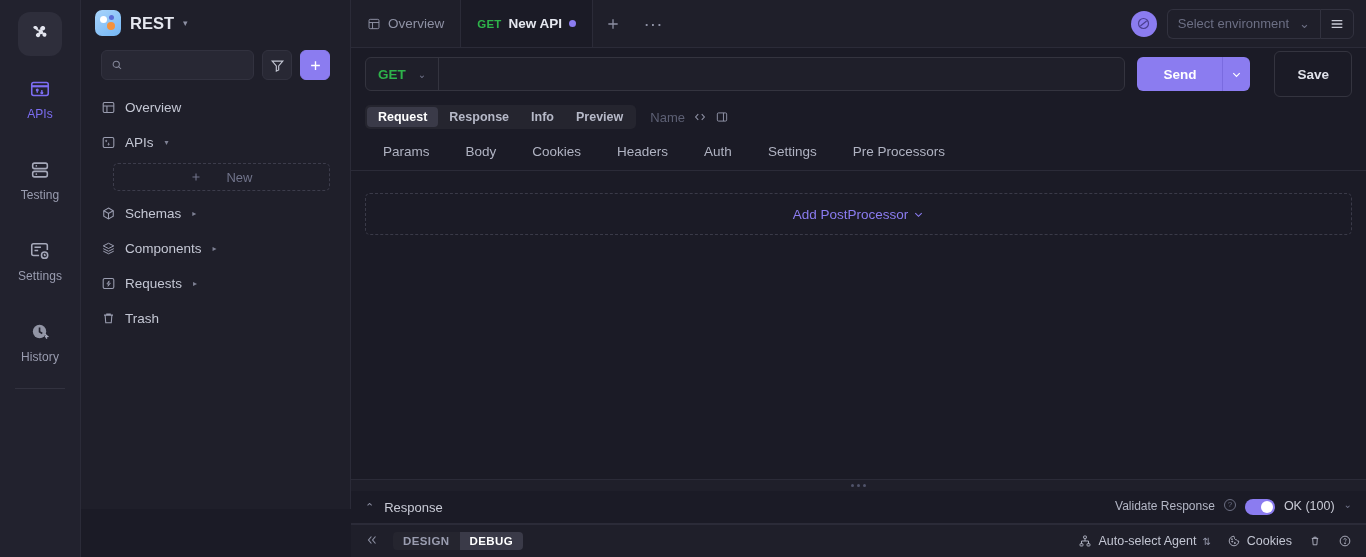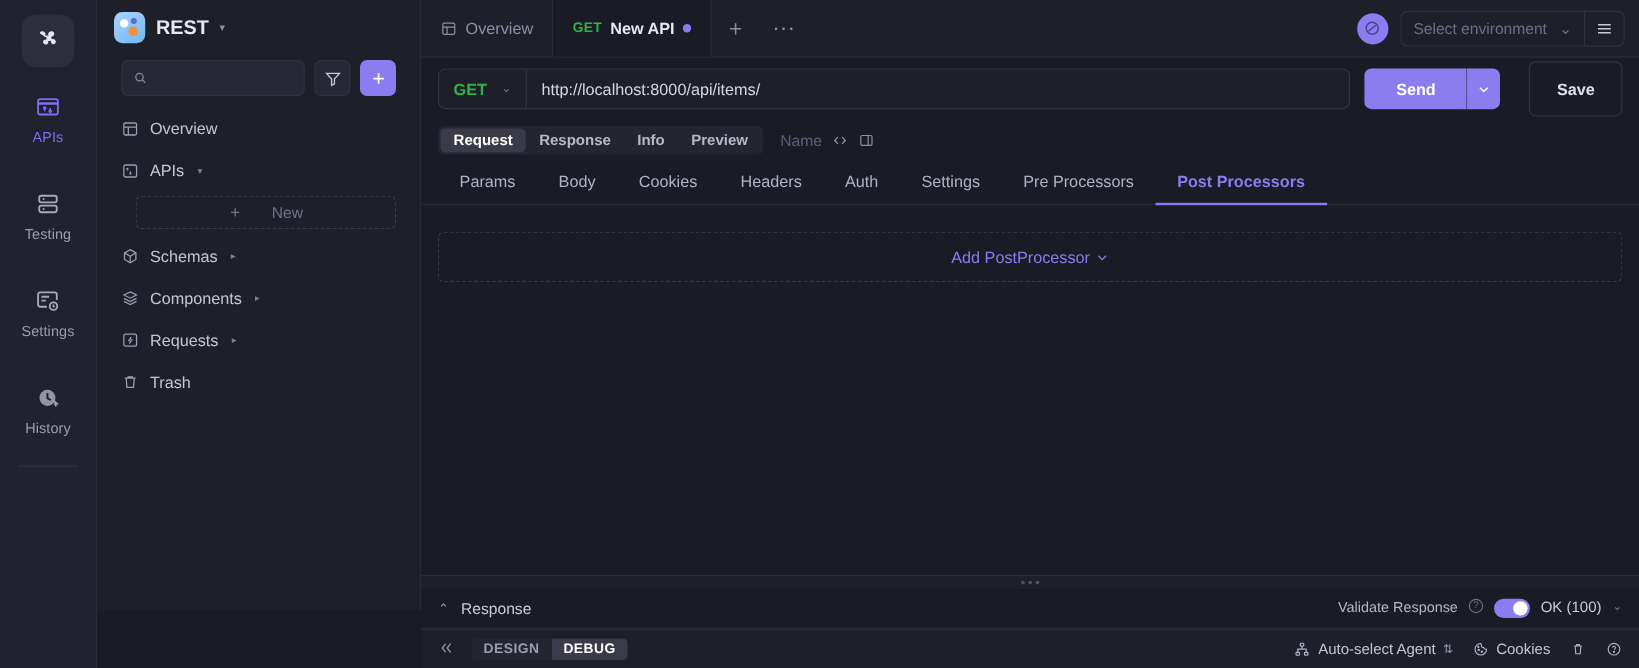--- a/index.html
+++ b/index.html
@@ -431,21 +431,20 @@
         </div>
       </div>
     </div>
 
     <div class="urlrow">
       <div class="url-wrap">
         <div class="method">
           <span class="m">GET</span>
           <span class="c">⌄</span>
         </div>
-        <input class="url-input" type="text" value="http://localhost:8000/api/items/" placeholder="Enter URL" style="">
       </div>
       <div class="send-group">
         <button class="send-btn">Send</button>
         <div class="send-caret">
           <svg width="11" height="11" viewBox="0 0 24 24" fill="none" stroke="#fff" stroke-width="2.6">
               <path d="M5 9l7 7 7-7"></path>
             </svg>
         </div>
       </div>
       <button class="save-btn">Save</button>
@@ -473,21 +472,20 @@
     </div>
 
     <div class="ptabs">
       <div class="ptab">Params</div>
       <div class="ptab">Body</div>
       <div class="ptab">Cookies</div>
       <div class="ptab">Headers</div>
       <div class="ptab">Auth</div>
       <div class="ptab">Settings</div>
       <div class="ptab">Pre Processors</div>
-      <div class="ptab active">Post Processors</div>
     </div>
 
     <div class="panel">
       <div class="addbox">
         <span>Add PostProcessor</span>
         <svg width="11" height="11" viewBox="0 0 24 24" fill="none" stroke="currentColor" stroke-width="2.4">
             <path d="M5 9l7 7 7-7"></path>
           </svg>
       </div>
     </div>

